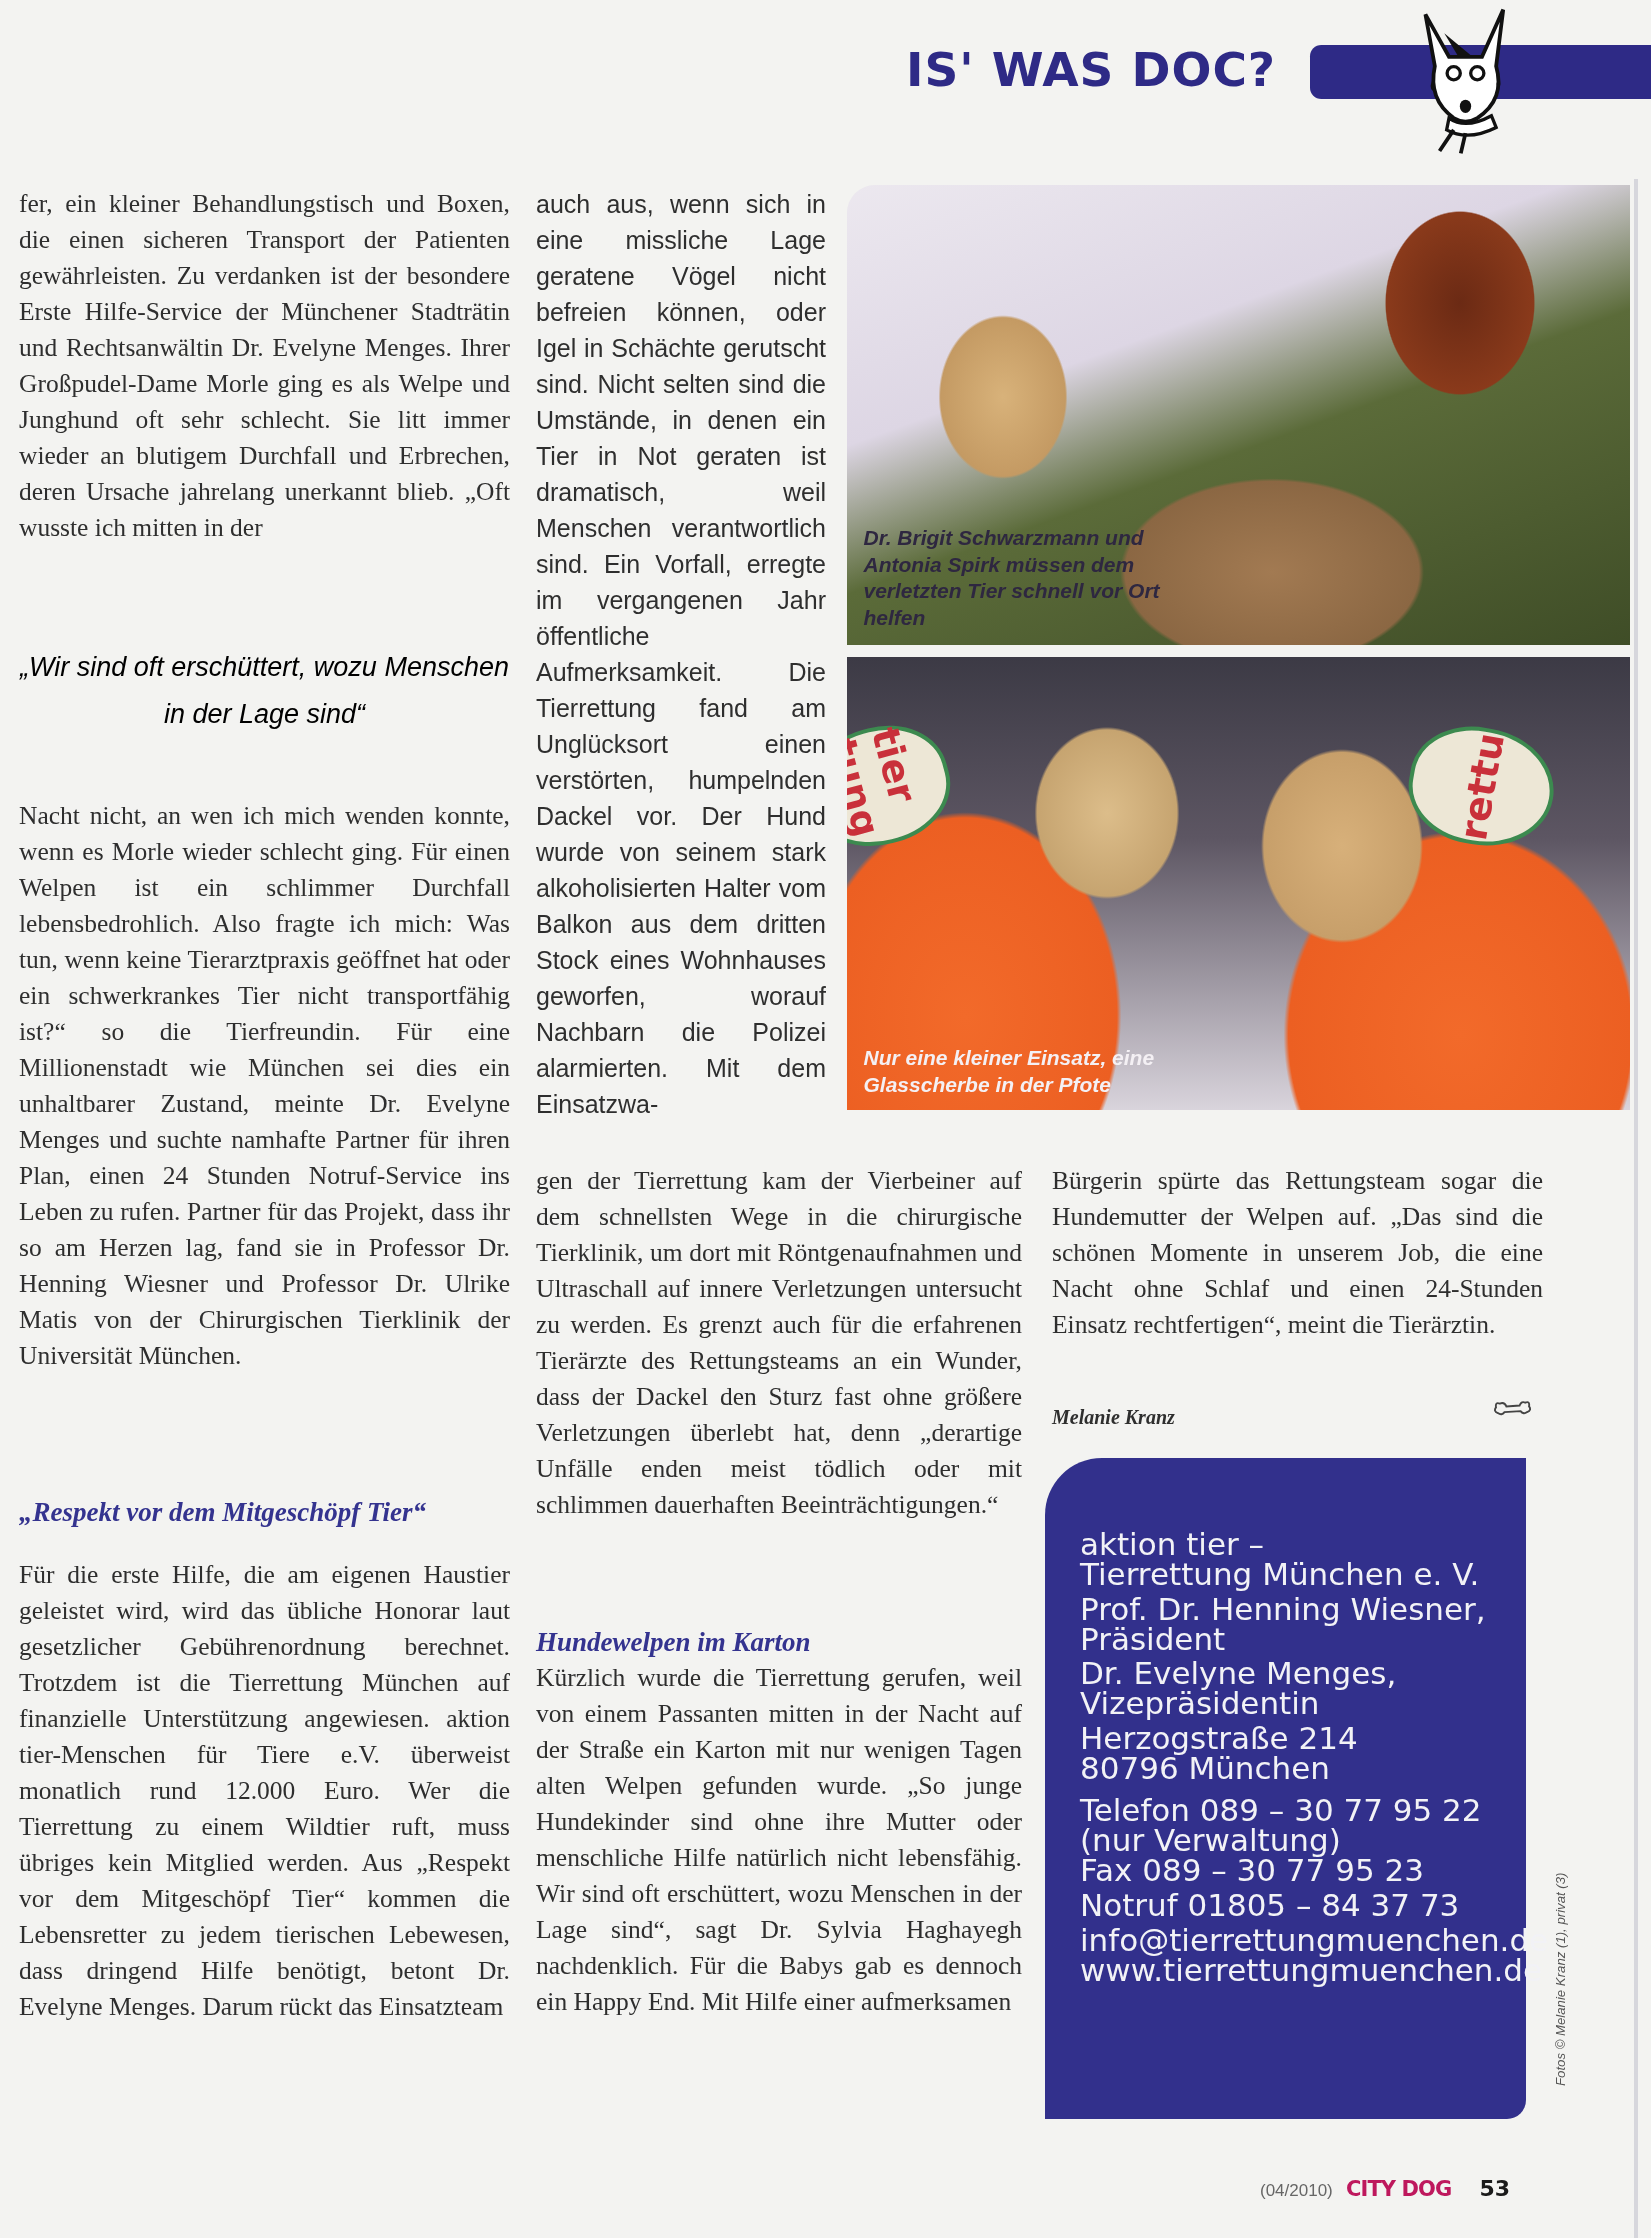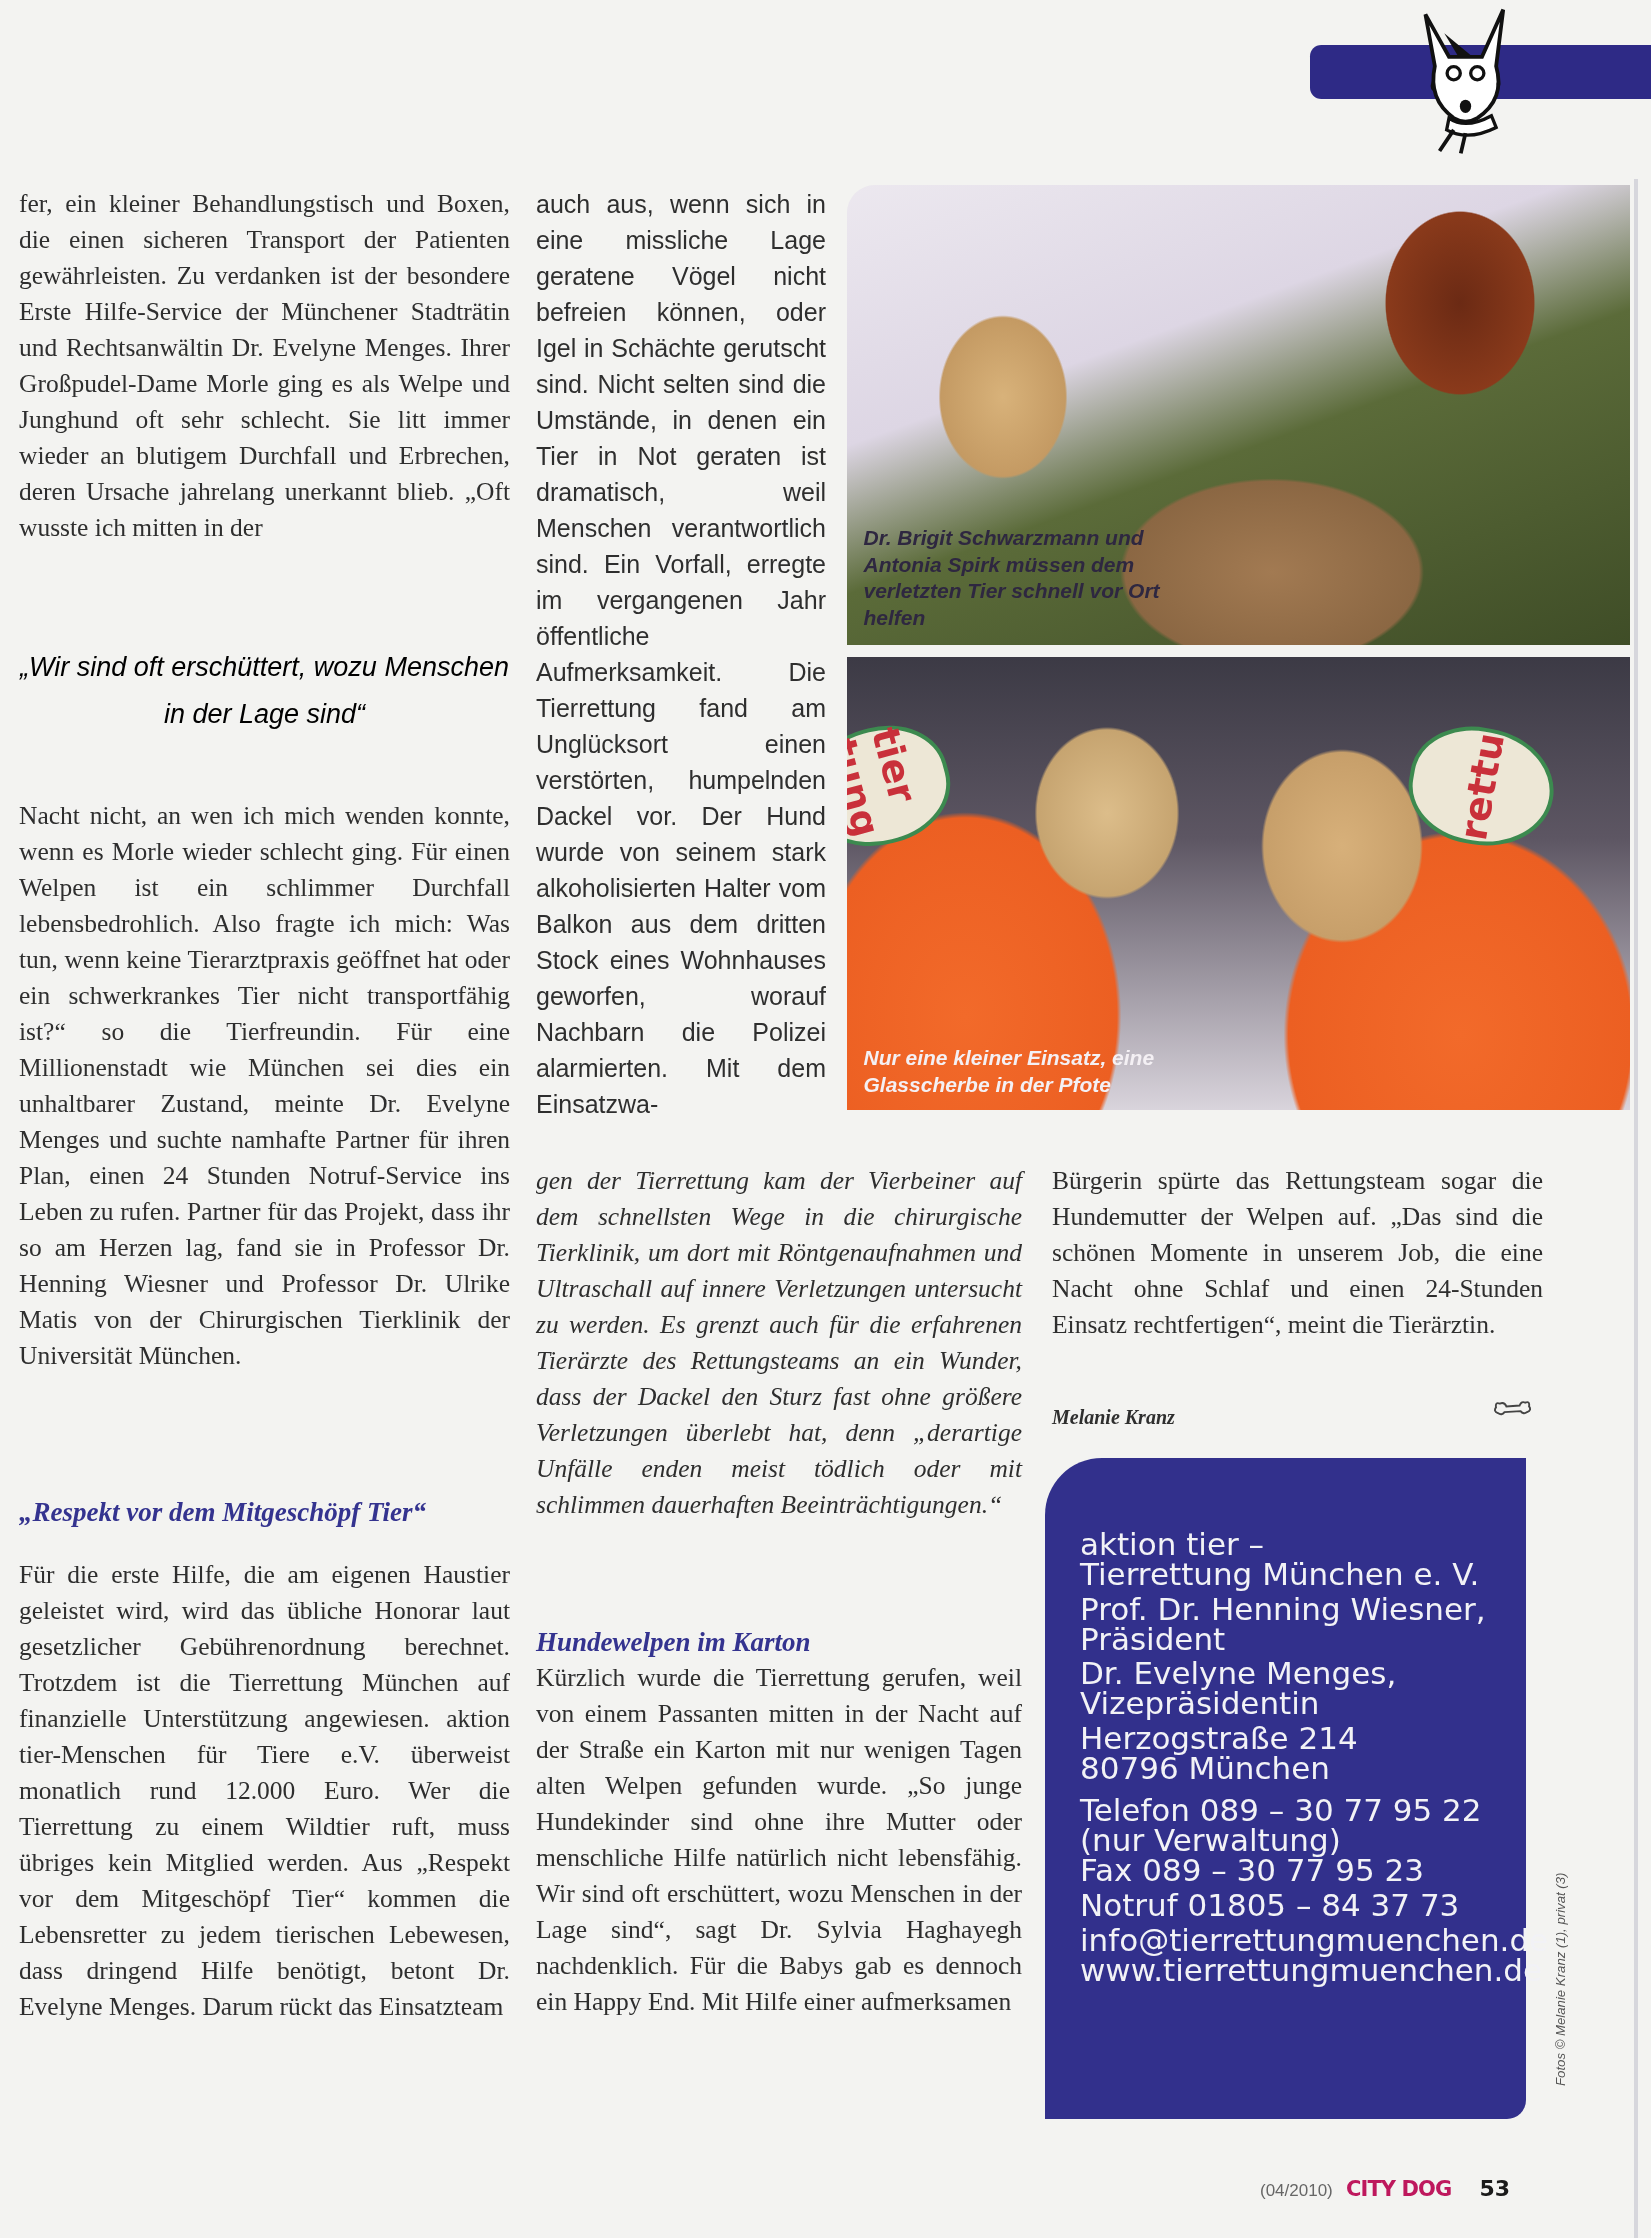--- a/index.html
+++ b/index.html
@@ -18,21 +18,21 @@
   .header-bar {
     position: absolute; left: 1310px; top: 45px; width: 342px; height: 54px;
     background: #2e2a86; border-radius: 11.3px 0 0 11.3px;
   }
   .mascot { position: absolute; left: 1383px; top: 0px; width: 165px; height: 156px; }
 
   .col { position: absolute; font-size: 25.5px; line-height: 36px; text-align: justify; }
   .col p { margin: 0; }
   .col1 { left: 19px; width: 491px; top: 186px; }
   .col2 { left: 536px; width: 290px; top: 186px; font-size: 25px; font-family: Liberation Sans, sans-serif; line-height: 36px; }
-  .col2b { left: 536px; width: 486px; top: 1163px; font-style: italic; }
+  .col2b { left: 536px; width: 486px; top: 1163px; }
   .col2c { left: 536px; width: 486px; top: 1642px; }
   .col3 { left: 1052px; width: 491px; top: 1163px; }
 
   .pullquote {
     position: absolute; left: 19px; width: 491px; top: 644px;
     font-family: "Liberation Sans", "DejaVu Sans", sans-serif; font-style: italic;
     color: #000000; font-size: 27px; line-height: 47px; text-align: center;
   }
   .subhead {
     font-style: italic; font-weight: bold; color: #34338f; font-size: 27px; line-height: 33px;
@@ -94,20 +94,21 @@
   .footer { position: absolute; top: 2176px; left: 1260px; display: flex; align-items: baseline; gap: 13.2px; }
   .footer .issue { font-family: "Liberation Sans", sans-serif; font-size: 17px; color: #666; }
   .footer .brand { font-family: "DejaVu Sans", sans-serif; font-weight: bold; font-size: 21px; color: #be185d; letter-spacing: -0.9px; }
   .footer .page { font-family: "DejaVu Sans", sans-serif; font-weight: bold; font-size: 22px; color: #1a1a1a; margin-left: 15px; }
   .fold { position: absolute; left: 1634px; top: 179px; width: 3.8px; height: 2059px; background: #b9b9c7; opacity: .5; }
 </style>
 </head>
 <body>
 
 <div class="header">
+  <div class="header-title">IS' WAS DOC?</div>
   <div class="header-bar"></div>
   <svg class="mascot" viewBox="0 0 350 330">
     <path d="M90 30 L140 120 L210 120 L255 20 L240 140 Q260 210 200 250 Q175 265 150 250 Q95 210 110 140 Z" fill="#fff" stroke="#111" stroke-width="8"></path>
     <path d="M130 70 L160 120 L190 120 Z" fill="#111"></path>
     <circle cx="150" cy="155" r="14" fill="#fff" stroke="#111" stroke-width="7"></circle>
     <circle cx="200" cy="155" r="14" fill="#fff" stroke="#111" stroke-width="7"></circle>
     <ellipse cx="175" cy="225" rx="12" ry="14" fill="#111"></ellipse>
     <path d="M105 170 q-8 14 0 22 q8 -8 0 -22" fill="#111"></path>
     <path d="M245 165 q-8 14 0 22 q8 -8 0 -22" fill="#111"></path>
     <path d="M140 250 Q175 275 230 245 L240 270 Q180 300 135 275 Z" fill="#fff" stroke="#111" stroke-width="7"></path>

